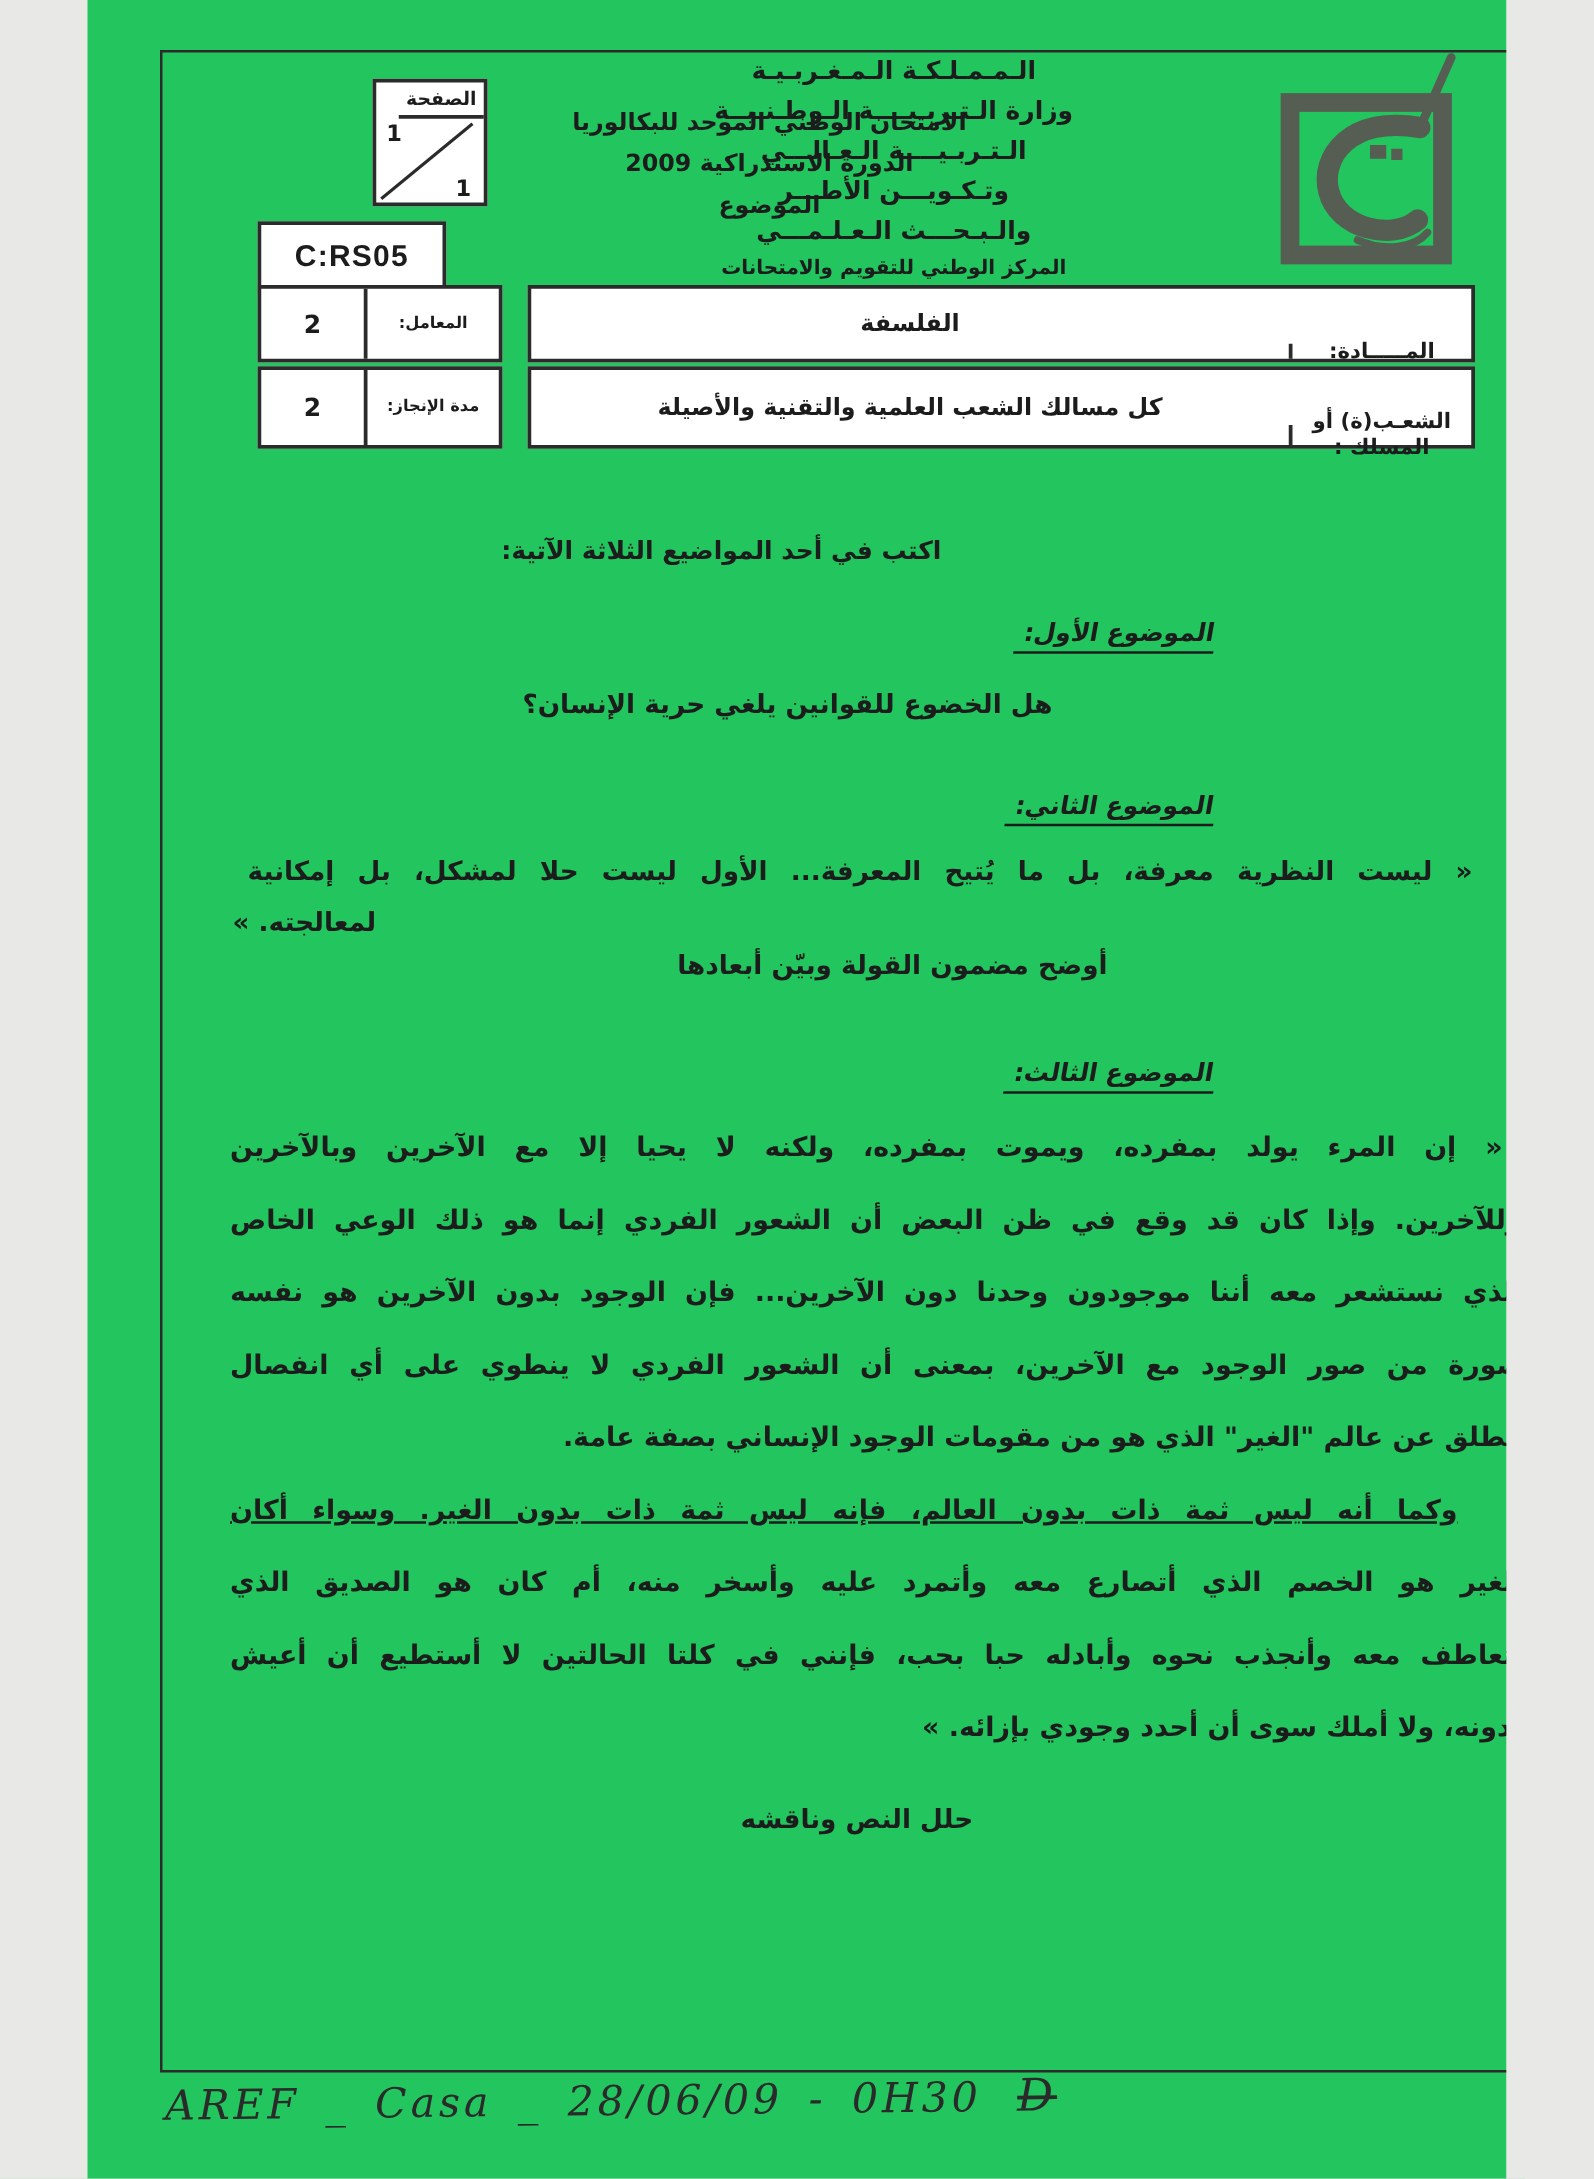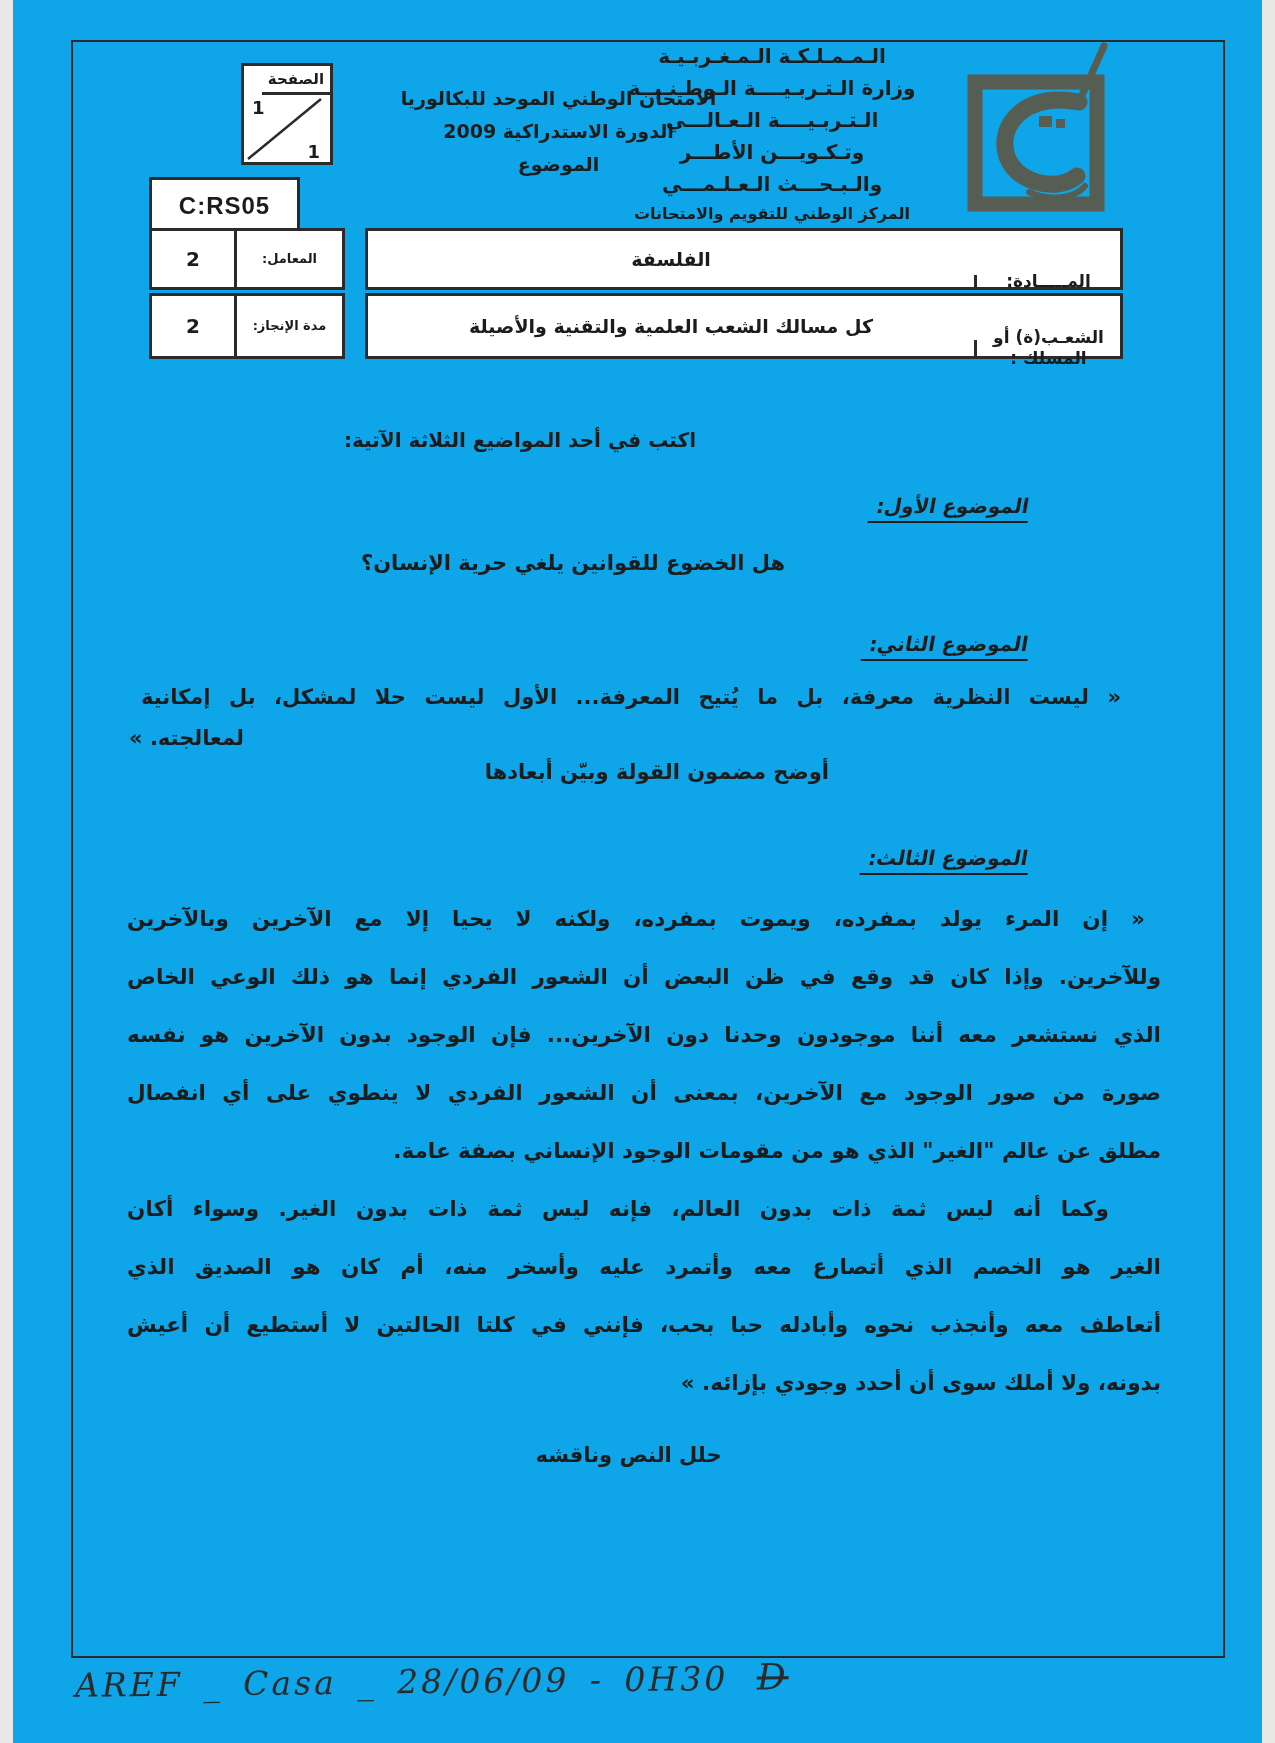--- a/index.html
+++ b/index.html
@@ -1,17 +1,17 @@
 <!DOCTYPE html>
 <html lang="ar"><head>
 <meta charset="utf-8">
 <style>
   html,body{margin:0;padding:0;background:#e8e8e6;}
   .sheet{
-    position:relative;width:1249px;height:1743px;background:#0ea5e9;
+    position:relative;width:1135px;height:1743px;background:#22c55e;
     font-family:"DejaVu Sans",sans-serif;color:#1c1c1c;overflow:hidden;
     margin:0 auto;
   }
   .frame{position:absolute;left:58px;top:40px;width:1150px;height:1614px;border:2px solid #2b2b2b;}
 
   
   .ministry{position:absolute;right:340px;top:40px;width:300px;text-align:center;
     font-weight:700;font-size:20px;line-height:32px;direction:rtl;}
   .org-center{position:absolute;right:335px;top:204px;width:310px;text-align:center;
     font-size:16px;font-weight:600;direction:rtl;}
@@ -60,21 +60,21 @@
   .quote2a{position:absolute;left:128px;top:685px;width:980px;direction:rtl;
     font-size:21px;font-weight:700;text-align:justify;text-align-last:justify;}
   .quote2b{position:absolute;left:116px;top:726px;white-space:nowrap;direction:rtl;
     font-size:21px;font-weight:700;}
   .task2{position:absolute;left:466px;top:760px;width:350px;white-space:nowrap;
     font-size:21px;font-weight:700;direction:rtl;}
   .text3{position:absolute;left:114px;top:890px;width:1034px;direction:rtl;
     font-size:21.5px;font-weight:700;}
   .text3 .ln{height:58px;line-height:58px;text-align:justify;text-align-last:justify;}
   .text3 .ln.first{padding-right:16px;}
-  .text3 .ln.indent{padding-right:52px;}
+  .text3 .ln.indent{padding-right:52px;text-decoration:underline;}
   .text3 .ln.end{text-align:right;text-align-last:right;}
   .task3{position:absolute;left:498px;top:1443px;width:235px;text-align:center;white-space:nowrap;
     font-size:21px;font-weight:700;direction:rtl;}
 
   
   .hand{position:absolute;left:62px;top:1660px;font-family:"DejaVu Serif",serif;font-style:italic;
     font-size:33px;letter-spacing:3px;word-spacing:7px;color:#2a2a2a;transform:rotate(-0.6deg);
     white-space:nowrap;}
   .hand .mark{text-decoration:line-through;margin-left:8px;font-size:36px;}
 </style>

